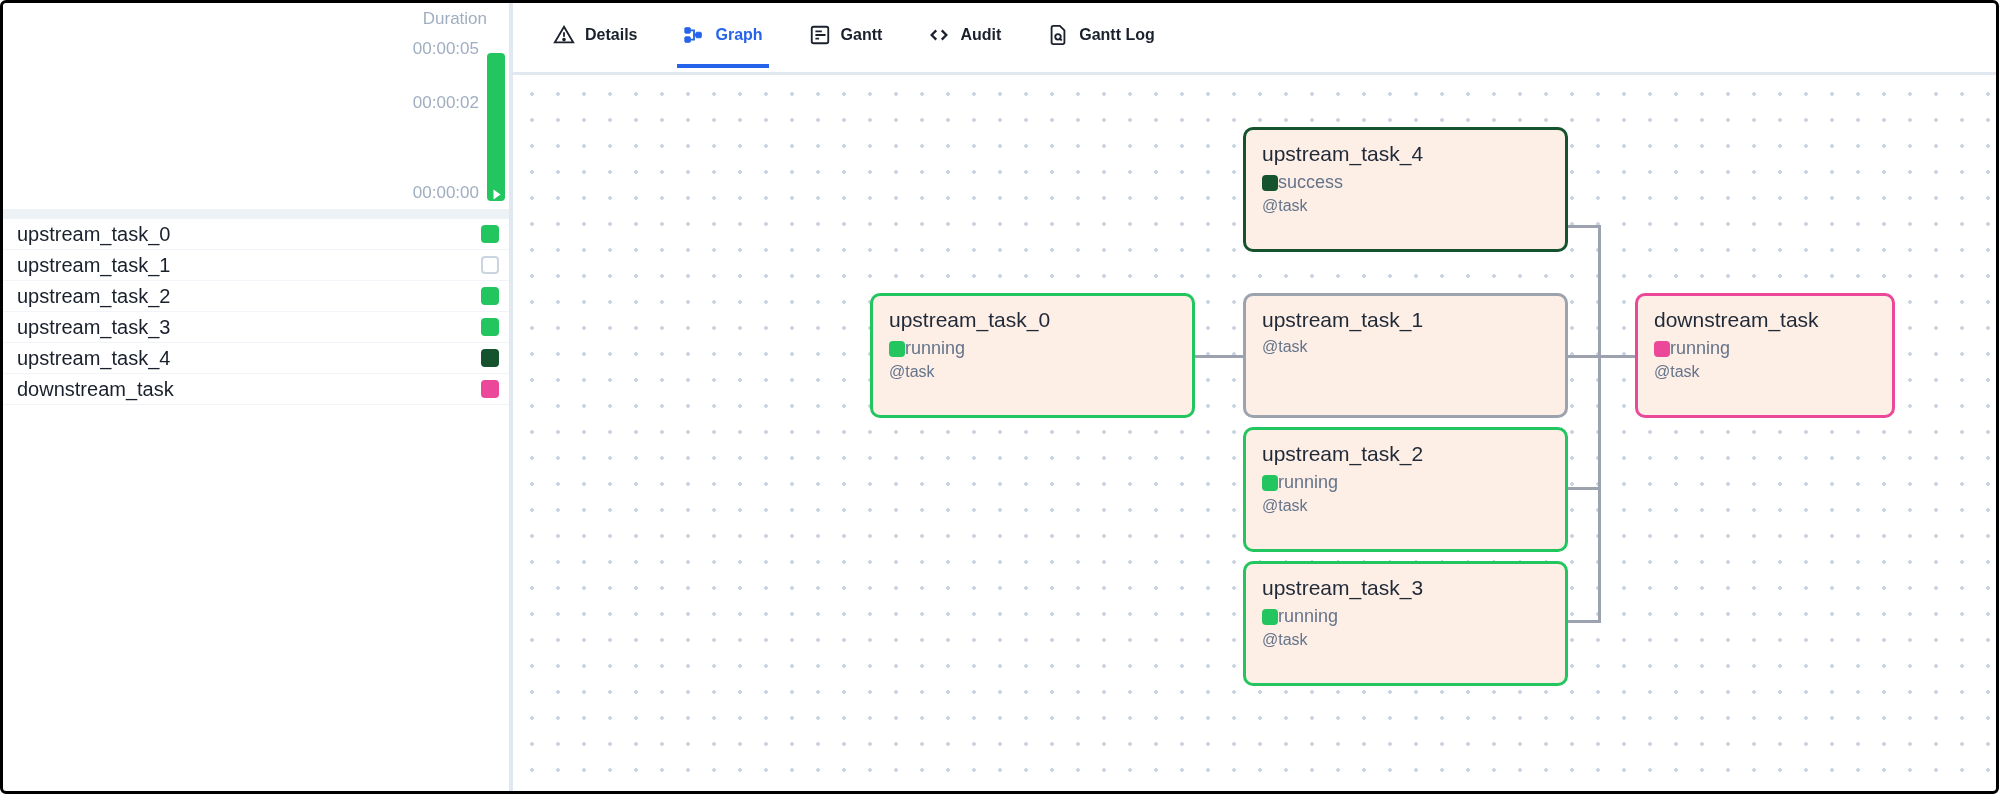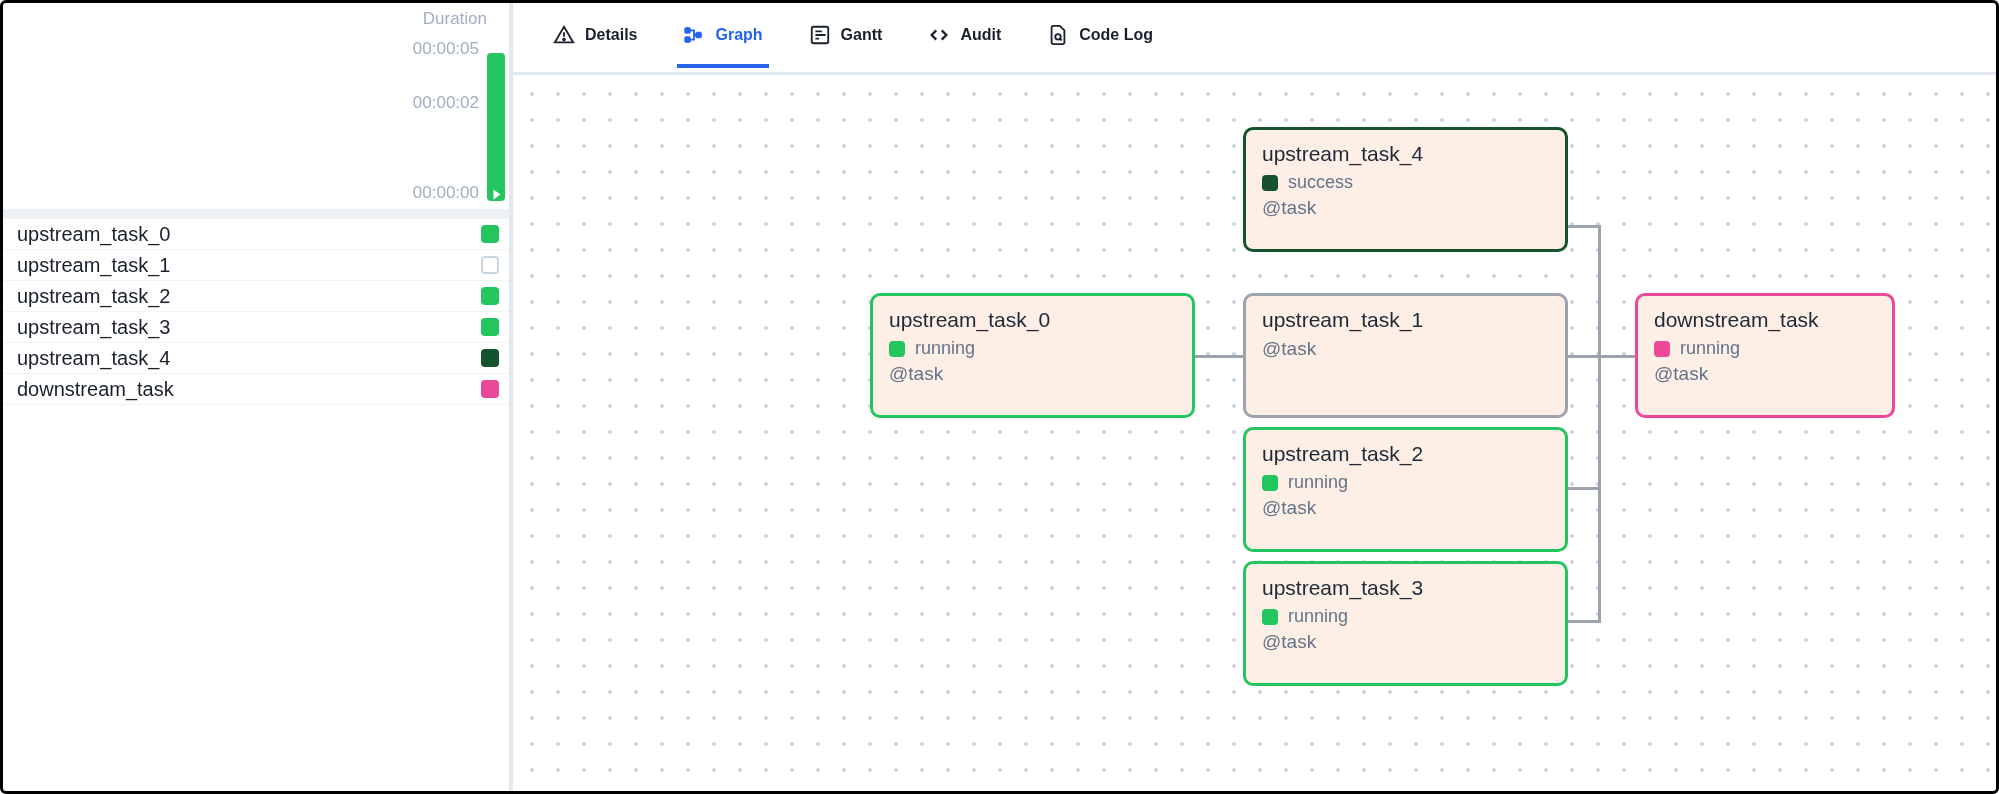--- a/index.html
+++ b/index.html
@@ -143,23 +143,23 @@
     width: 325px;
     height: 125px;
     border-radius: 10px;
     background: #fdeee6;
     border: 3px solid;
     padding: 12px 16px;
     color: #1a202c;
     cursor: pointer;
   }
   .node .title { font-size: 21px; font-weight: 500; margin-bottom: 6px; color:#1f2937;}
-  .node .status-line { display:flex; align-items:center; gap:10px; font-size:18px; color:#64748b; margin-bottom:4px;}
+  .node .status-line { display:flex; align-items:center; font-size:18px; color:#64748b; margin-bottom:4px;}
   .node .status-dot { width:16px; height:16px; border-radius:4px; }
-  .node .meta { font-size: 19px; color:#64748b; }
+  .node .meta { font-size: 16px; color:#64748b; }
 
   .border-running { border-color: #22c55e; }
   .border-success { border-color: #14532d; }
   .border-none    { border-color: #9ca3af; }
   .border-skipped { border-color: #ec4899; }
 
   
   .edge {
     position: absolute;
     background: #9ca3af;
@@ -253,21 +253,21 @@
         <span>Audit</span>
       </div>
       <div class="tab">
         <span class="ico">
           <svg viewBox="0 0 24 24" fill="none" stroke="#1a202c" stroke-width="2">
               <path d="M14 2H7a2 2 0 0 0-2 2v16a2 2 0 0 0 2 2h10a2 2 0 0 0 2-2V7l-5-5z"></path>
               <circle cx="12" cy="14" r="3"></circle>
               <line x1="14" y1="16" x2="16" y2="18"></line>
             </svg>
         </span>
-        <span>Code Log</span>
+        <span>Gantt Log</span>
       </div>
     </nav>
 
     <div class="canvas">
 
       <div class="edge" style="left:682px; top:280px; width:48px; height:3px;"></div>
 
       <div class="edge" style="left:1055px; top:150px; width:32px; height:3px;"></div>
       <div class="edge" style="left:1055px; top:280px; width:32px; height:3px;"></div>
       <div class="edge" style="left:1055px; top:412px; width:32px; height:3px;"></div>

